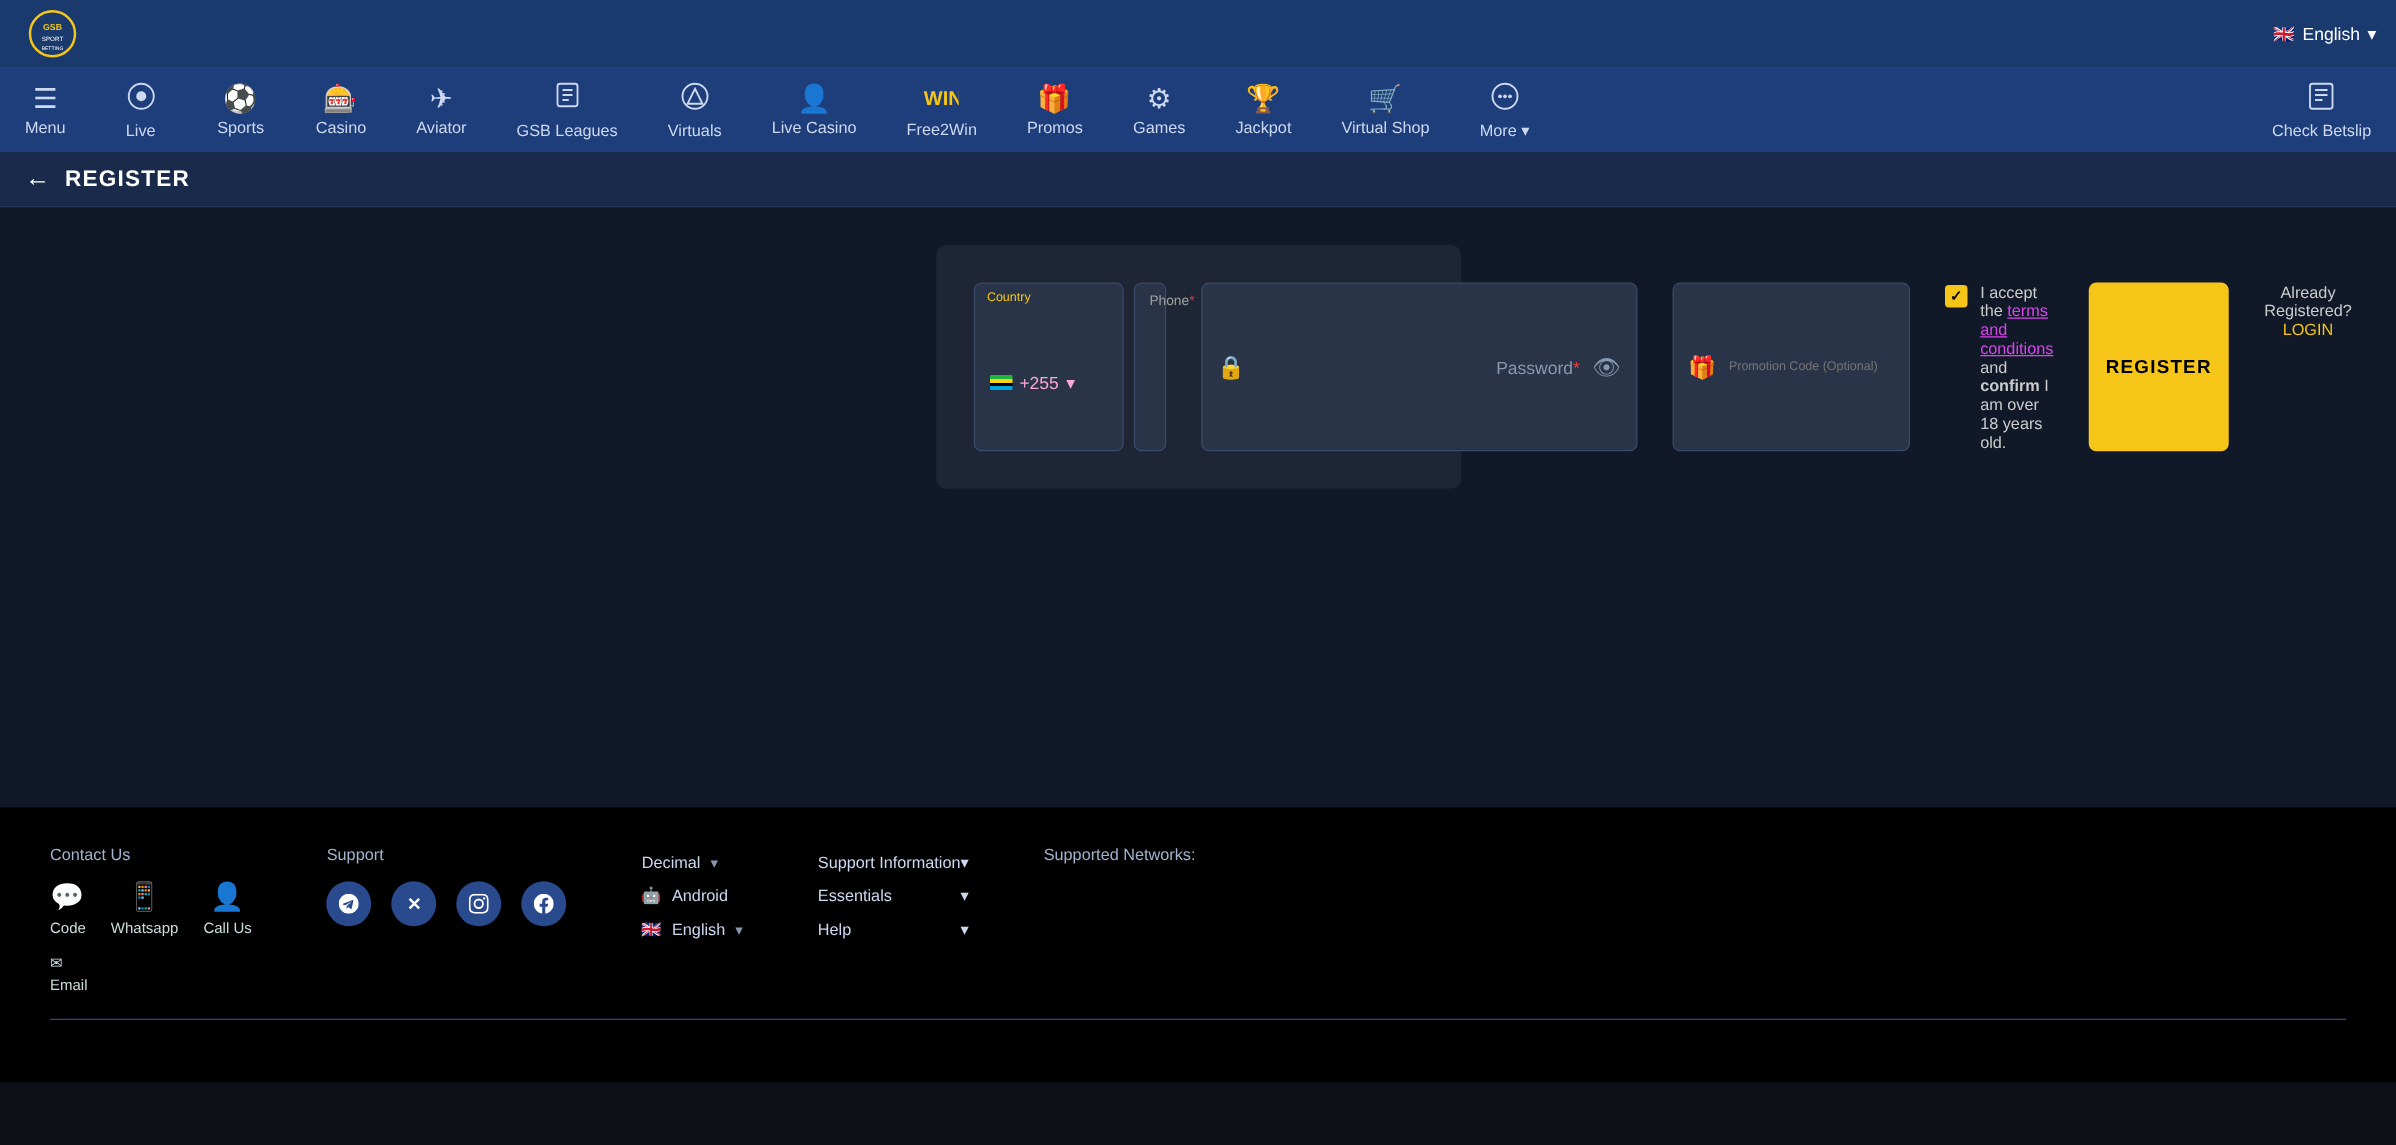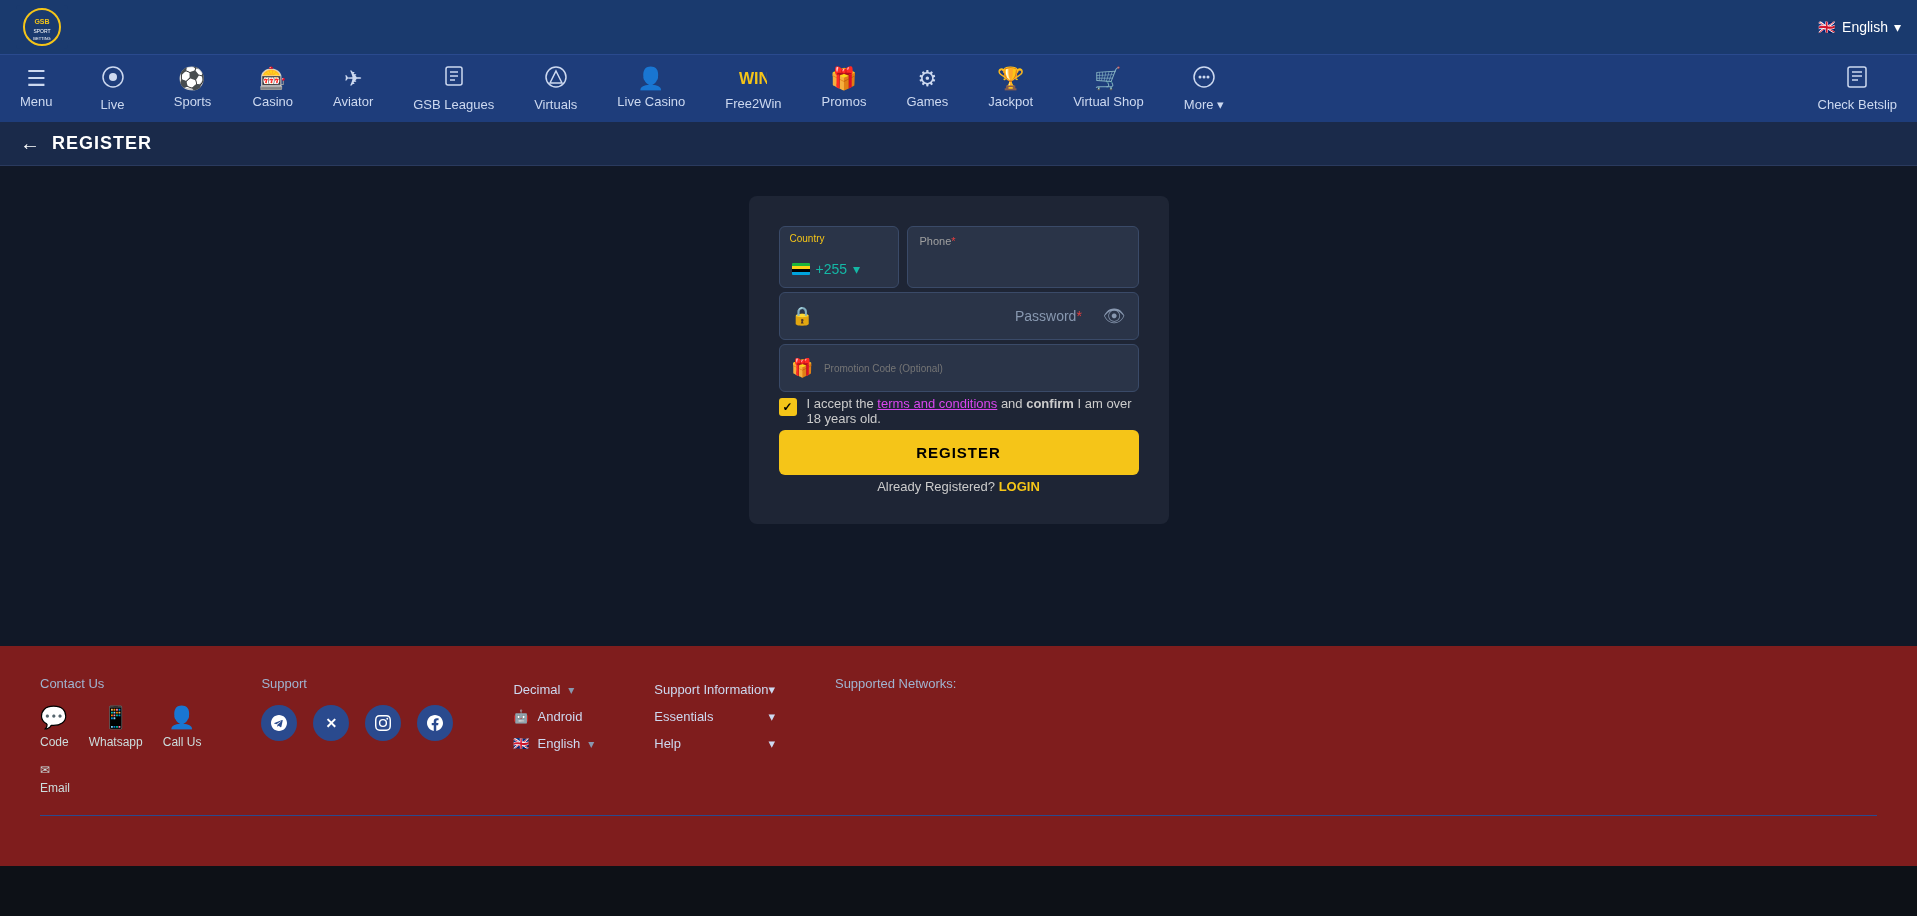--- a/index.html
+++ b/index.html
@@ -109,22 +109,22 @@
       padding: 30px 20px;
     }
 
     
     .register-card {
       background: #1e2535;
       border-radius: 8px;
       padding: 30px;
       width: 420px;
       display: flex;
-      flex-direction: column;
-      gap: 4px;
+      flex-direction: row;
+      gap: 28px;
     }
 
     .phone-row {
       display: flex;
       gap: 8px;
     }
     .country-select {
       background: #2a3448;
       border: 1px solid #3a4a68;
       border-radius: 6px;
@@ -139,21 +139,21 @@
     }
     .country-label {
       font-size: 10px;
       color: #f5c518;
       position: absolute;
       top: 6px;
       left: 10px;
     }
     .country-value {
       font-size: 14px;
-      color: #14b8a6;
+      color: #f9a8d4;
       margin-top: 12px;
       display: flex;
       align-items: center;
       gap: 6px;
     }
     .tz-flag {
       width: 18px;
       height: 12px;
       background: linear-gradient(180deg, #1eb53a 25%, #fcd116 25%, #fcd116 50%, #000 50%, #000 75%, #00a3dd 75%);
       border-radius: 1px;
@@ -271,25 +271,25 @@
       cursor: pointer;
       letter-spacing: 1px;
       width: 100%;
     }
 
     .login-row {
       text-align: center;
       font-size: 13px;
       color: #ccc;
     }
-    .login-link { color: #f5c518; text-decoration: none; font-weight: bold; cursor: pointer; }
+    .login-link { color: #f5c518; text-decoration: none; font-weight: normal; cursor: pointer; }
 
     
     .footer {
-      background: #7f1d1d;
+      background: #000000;
       padding: 30px 40px;
     }
     .footer-top {
       display: flex;
       gap: 60px;
       flex-wrap: wrap;
       border-bottom: 1px solid #2a4a8e;
       padding-bottom: 20px;
       margin-bottom: 20px;
     }

